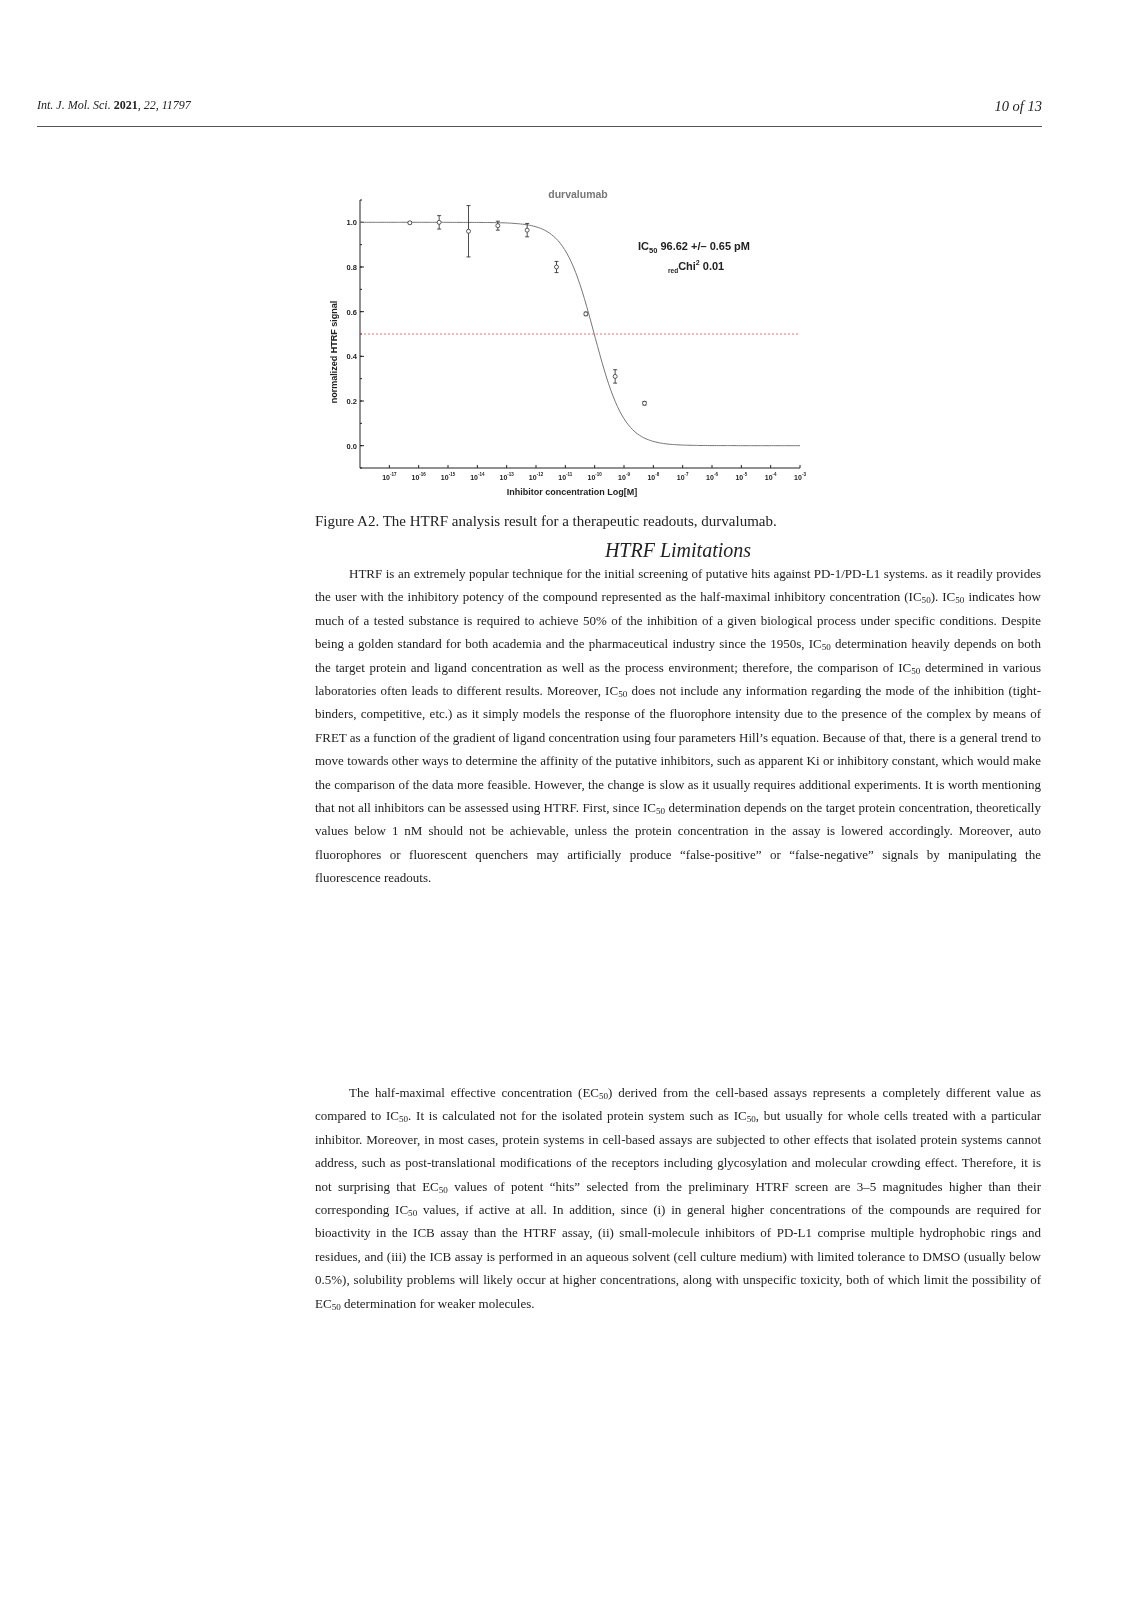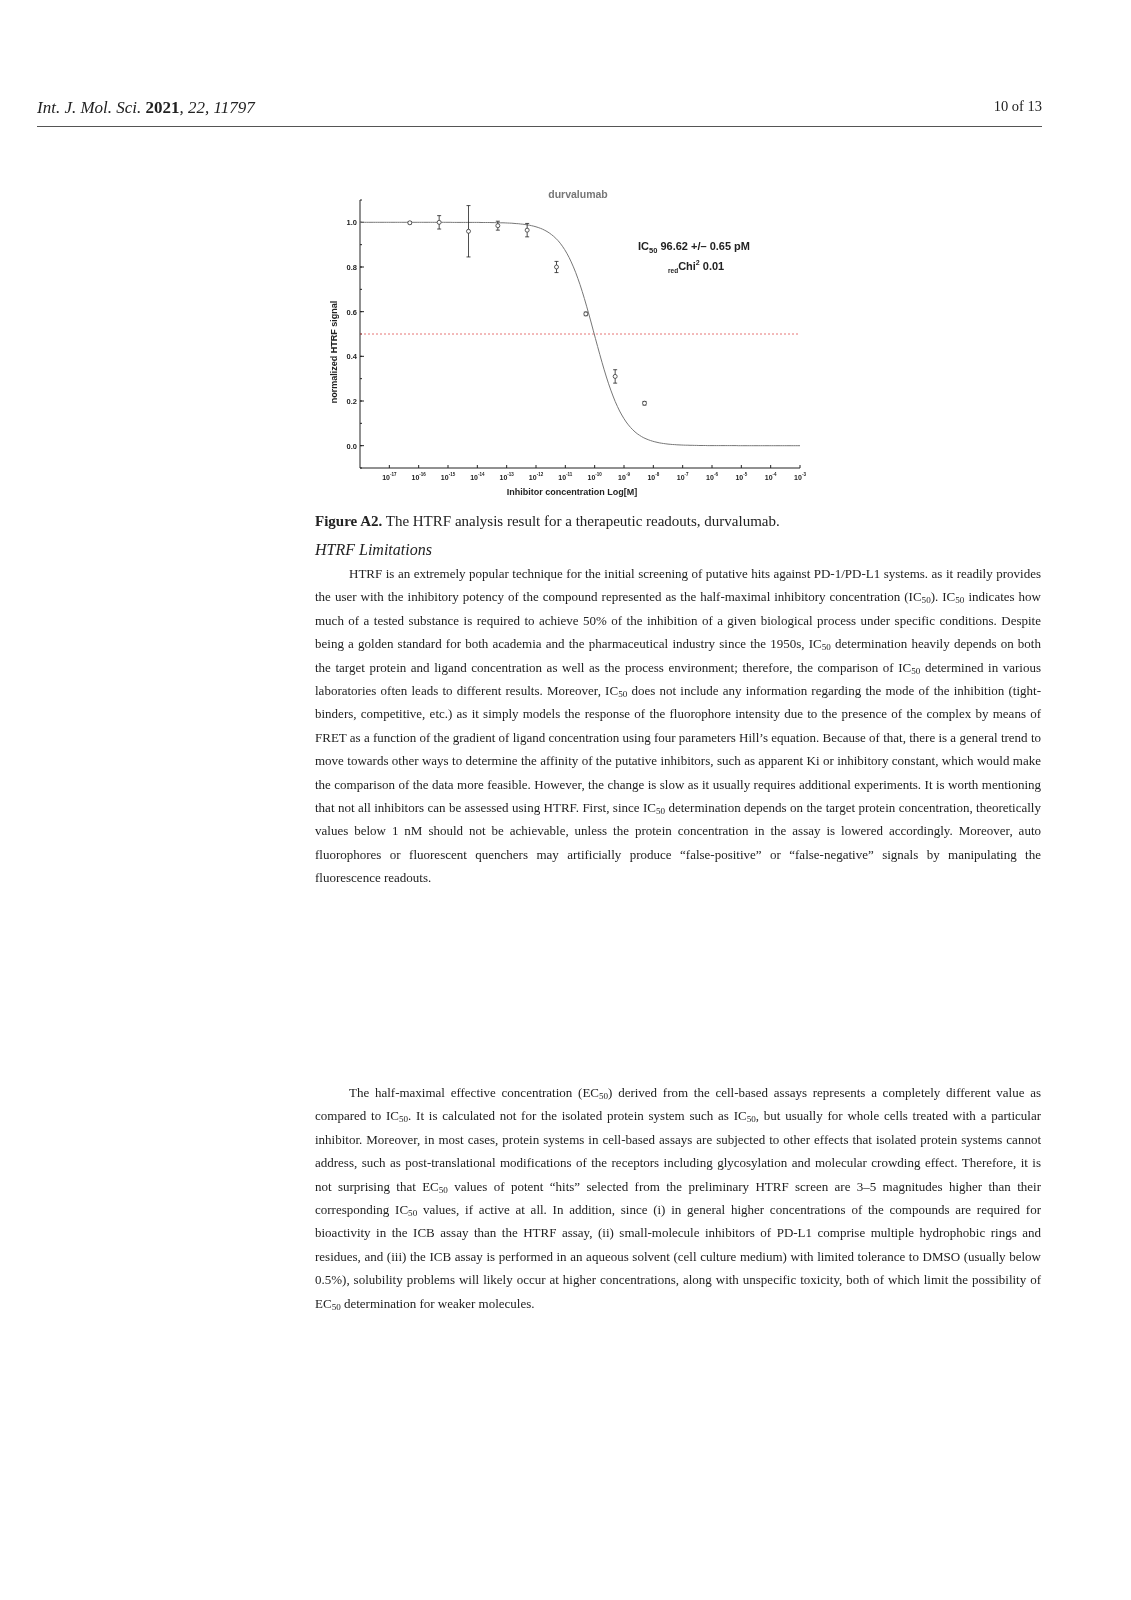--- a/index.html
+++ b/index.html
@@ -1,29 +1,29 @@
 <!DOCTYPE html>
 <html><head>
 <meta charset="utf-8">
 <style>
   html, body { margin: 0; padding: 0; background: #ffffff; }
   body { width: 1131px; height: 1600px; position: relative; overflow: hidden;
          font-family: "Liberation Serif", "DejaVu Serif", serif; color: #222; }
   .header { position: absolute; left: 37px; top: 96px; width: 1005px; height: 30px;
             border-bottom: 1.5px solid #555; }
-  .journal { position: absolute; left: 0; top: 2px; font-size: 17px; }
+  .journal { position: absolute; left: 0; top: 2px; font-size: 12px; }
   .journal i { font-style: italic; }
   .journal b { font-weight: bold; }
-  .pageno { position: absolute; right: 0; top: 2px; font-size: 14.5px; }
+  .pageno { position: absolute; right: 0; top: 2px; font-size: 14.5px; font-style: italic; }
   .figure { position: absolute; left: 300px; top: 180px; width: 520px; height: 330px; }
   .figure svg { width: 520px; height: 330px; display: block; }
   .caption { position: absolute; left: 315px; top: 513px; font-size: 15px; }
-  .caption b { font-weight: bold; }
+  .caption b { font-weight: normal; }
   .section { position: absolute; left: 315px; width: 726px; }
-  .sec-title { font-style: italic; font-size: 16px; margin: 0; line-height: 24px; }
+  .sec-title { font-style: italic; font-size: 20px; margin: 0; line-height: 24px; text-align: center; }
   .para { font-size: 13px; line-height: 23.4px; text-align: justify; margin: 0; text-indent: 34px; }
   sub { font-size: 0.7em; vertical-align: -0.25em; line-height: 0; }
 </style>
 </head>
 <body>
 
 <div class="header">
   <div class="journal"><i>Int. J. Mol. Sci.</i> <b>2021</b><i>, 22, 11797</i></div>
   <div class="pageno">10 of 13</div>
 </div>

